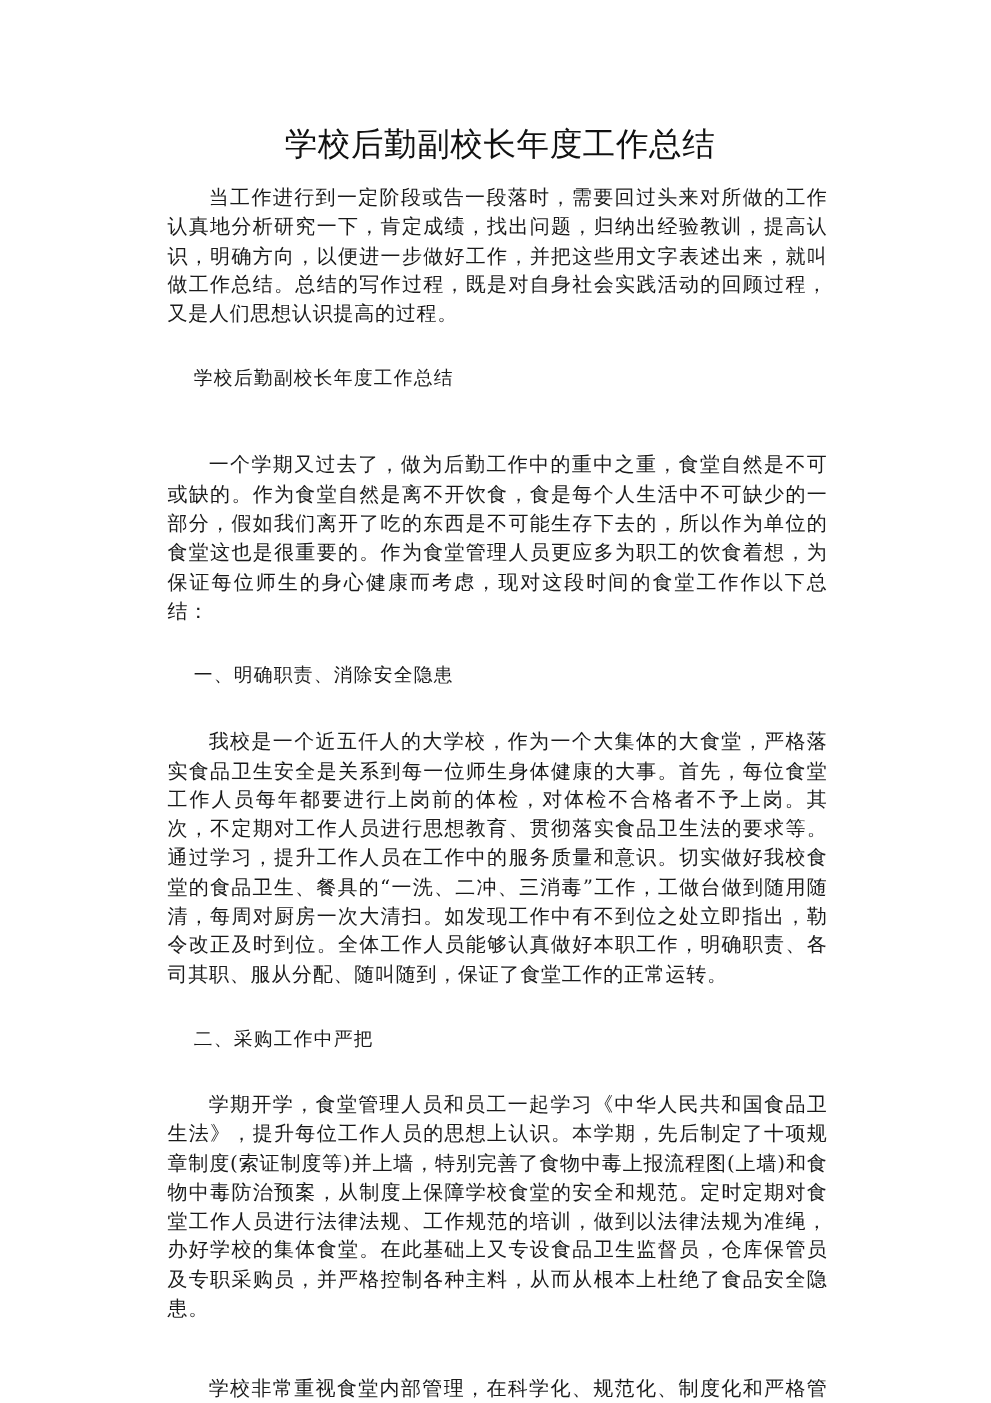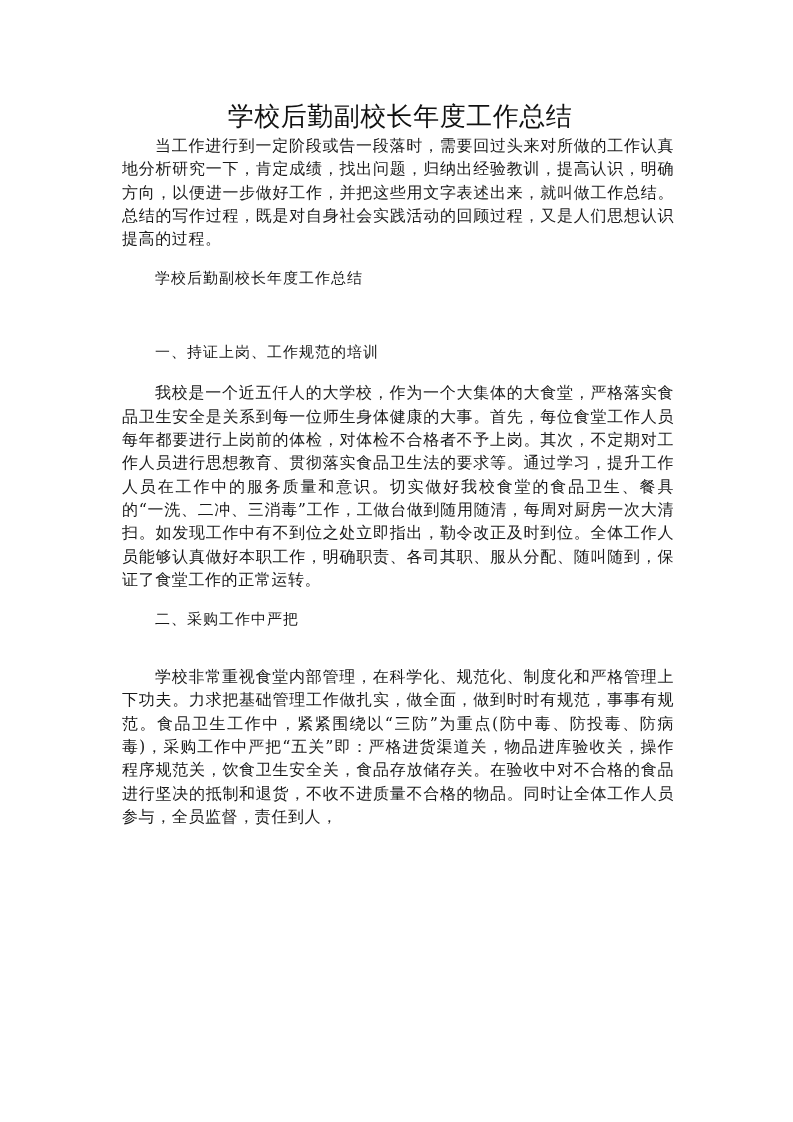--- a/index.html
+++ b/index.html
@@ -1,34 +1,36 @@
 <!DOCTYPE html>
 <html><head>
   <meta charset="utf-8">
   <style>
     html, body { margin: 0; padding: 0; background: #ffffff; }
     body { width: 793px; height: 1122px; position: relative; overflow: hidden; color: #1a1a1a; }
     .page { position: absolute; left: 122px; top: 98px; width: 552px; font-family: "DejaVu Serif", "Liberation Serif", serif; }
     .title { text-align: center; font-size: 26px; line-height: 36px; height: 36px; margin: 0 0 0 4px; letter-spacing: 0.5px; font-weight: normal; color: #111; }
-    .para { font-size: 16px; line-height: 23.3px; text-indent: 33px; margin: 0; text-align: justify; text-justify: inter-character; letter-spacing: 0.6px; }
+    .para { font-size: 16px; line-height: 23.3px; text-indent: 33px; margin: 12px; text-align: justify; text-justify: inter-character; letter-spacing: 0.6px; }
     .gap { height: 17px; }
     .short { font-size: 15px; line-height: 23px; text-indent: 33px; margin: 0; letter-spacing: 1px; }
   </style>
 </head>
 <body>
 
 <div class="page">
   <h1 class="title">学校后勤副校长年度工作总结</h1>
   <p class="para">当工作进行到一定阶段或告一段落时，需要回过头来对所做的工作认真地分析研究一下，肯定成绩，找出问题，归纳出经验教训，提高认识，明确方向，以便进一步做好工作，并把这些用文字表述出来，就叫做工作总结。总结的写作过程，既是对自身社会实践活动的回顾过程，又是人们思想认识提高的过程。</p>
   <div class="gap"></div>
   <p class="short">学校后勤副校长年度工作总结</p>
   <div class="gap"></div>
   <div class="gap"></div>
+  <p class="para">一个学期又过去了，做为后勤工作中的重中之重，食堂自然是不可或缺的。作为食堂自然是离不开饮食，食是每个人生活中不可缺少的一部分，假如我们离开了吃的东西是不可能生存下去的，所以作为单位的食堂这也是很重要的。作为食堂管理人员更应多为职工的饮食着想，为保证每位师生的身心健康而考虑，现对这段时间的食堂工作作以下总结：</p>
   <div class="gap"></div>
-  <p class="short">一、持证上岗、工作规范的培训</p>
+  <p class="short">一、明确职责、消除安全隐患</p>
   <div class="gap"></div>
   <p class="para">我校是一个近五仟人的大学校，作为一个大集体的大食堂，严格落实食品卫生安全是关系到每一位师生身体健康的大事。首先，每位食堂工作人员每年都要进行上岗前的体检，对体检不合格者不予上岗。其次，不定期对工作人员进行思想教育、贯彻落实食品卫生法的要求等。通过学习，提升工作人员在工作中的服务质量和意识。切实做好我校食堂的食品卫生、餐具的“一洗、二冲、三消毒”工作，工做台做到随用随清，每周对厨房一次大清扫。如发现工作中有不到位之处立即指出，勒令改正及时到位。全体工作人员能够认真做好本职工作，明确职责、各司其职、服从分配、随叫随到，保证了食堂工作的正常运转。</p>
   <div class="gap"></div>
   <p class="short">二、采购工作中严把</p>
   <div class="gap"></div>
+  <p class="para">学期开学，食堂管理人员和员工一起学习《中华人民共和国食品卫生法》，提升每位工作人员的思想上认识。本学期，先后制定了十项规章制度(索证制度等)并上墙，特别完善了食物中毒上报流程图(上墙)和食物中毒防治预案，从制度上保障学校食堂的安全和规范。定时定期对食堂工作人员进行法律法规、工作规范的培训，做到以法律法规为准绳，办好学校的集体食堂。在此基础上又专设食品卫生监督员，仓库保管员及专职采购员，并严格控制各种主料，从而从根本上杜绝了食品安全隐患。</p>
   <div class="gap"></div>
   <p class="para">学校非常重视食堂内部管理，在科学化、规范化、制度化和严格管理上下功夫。力求把基础管理工作做扎实，做全面，做到时时有规范，事事有规范。食品卫生工作中，紧紧围绕以“三防”为重点(防中毒、防投毒、防病毒)，采购工作中严把“五关”即：严格进货渠道关，物品进库验收关，操作程序规范关，饮食卫生安全关，食品存放储存关。在验收中对不合格的食品进行坚决的抵制和退货，不收不进质量不合格的物品。同时让全体工作人员参与，全员监督，责任到人，</p>
 </div>
 
 </body></html>

